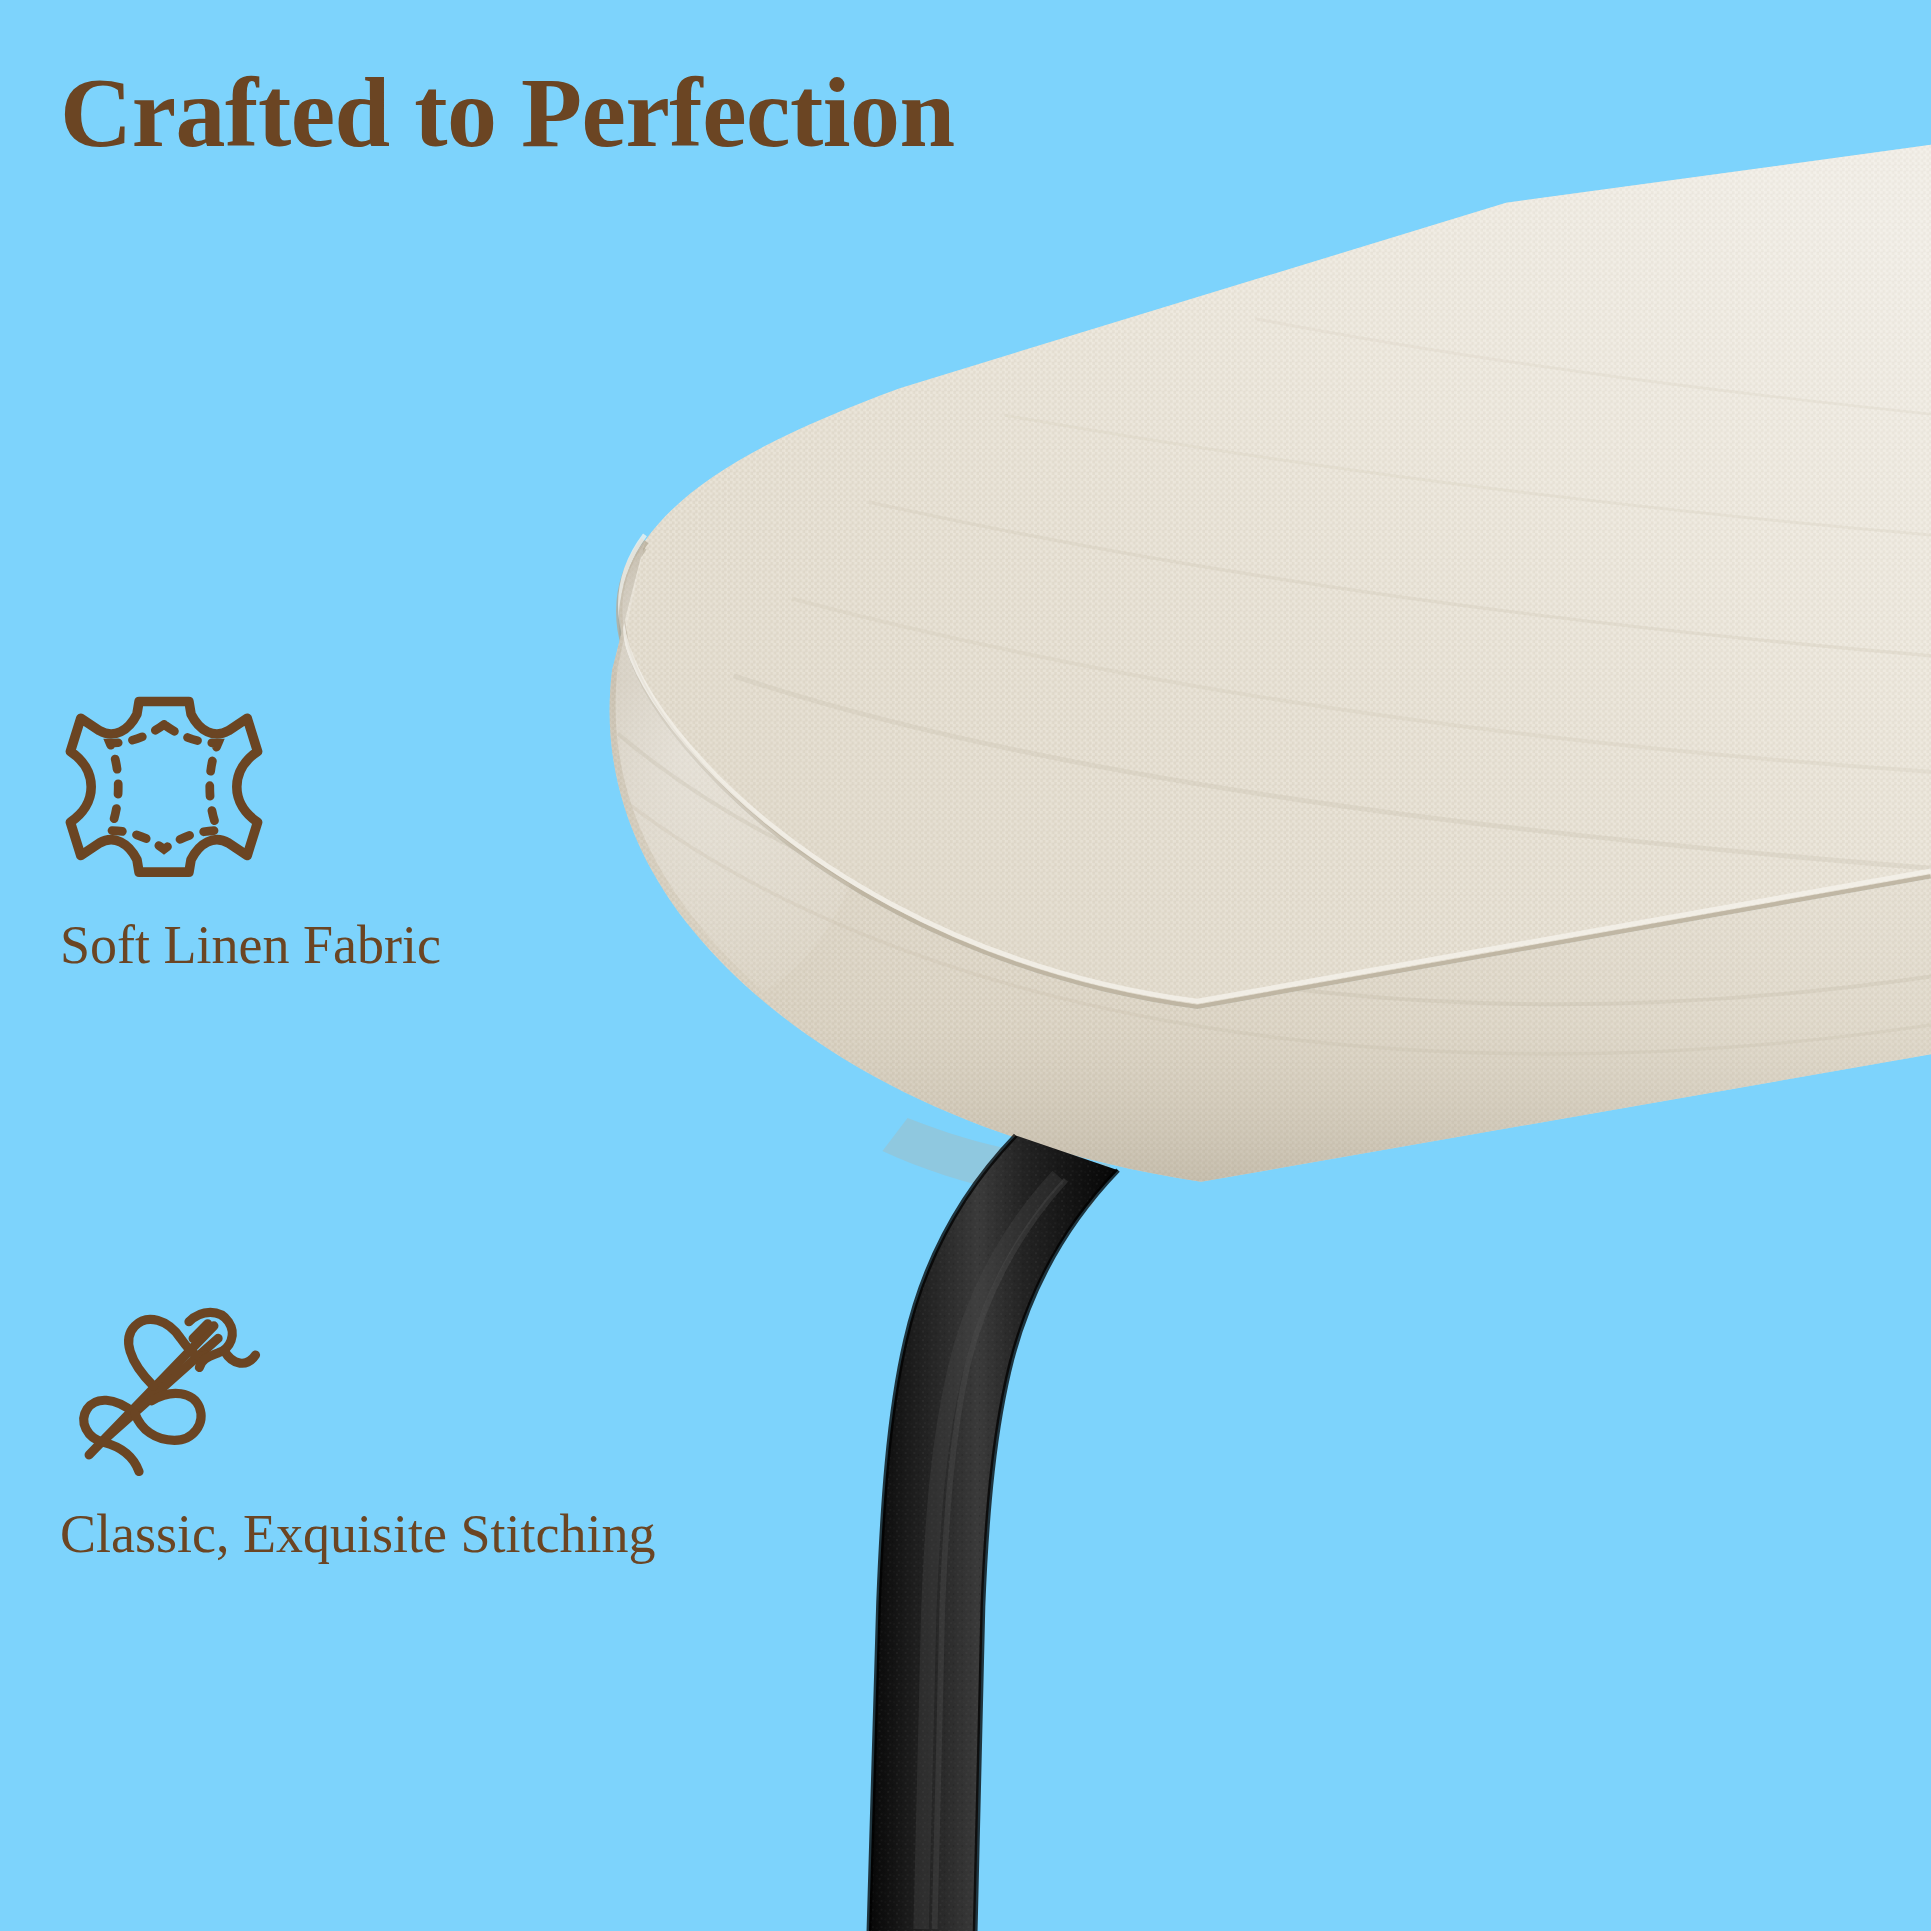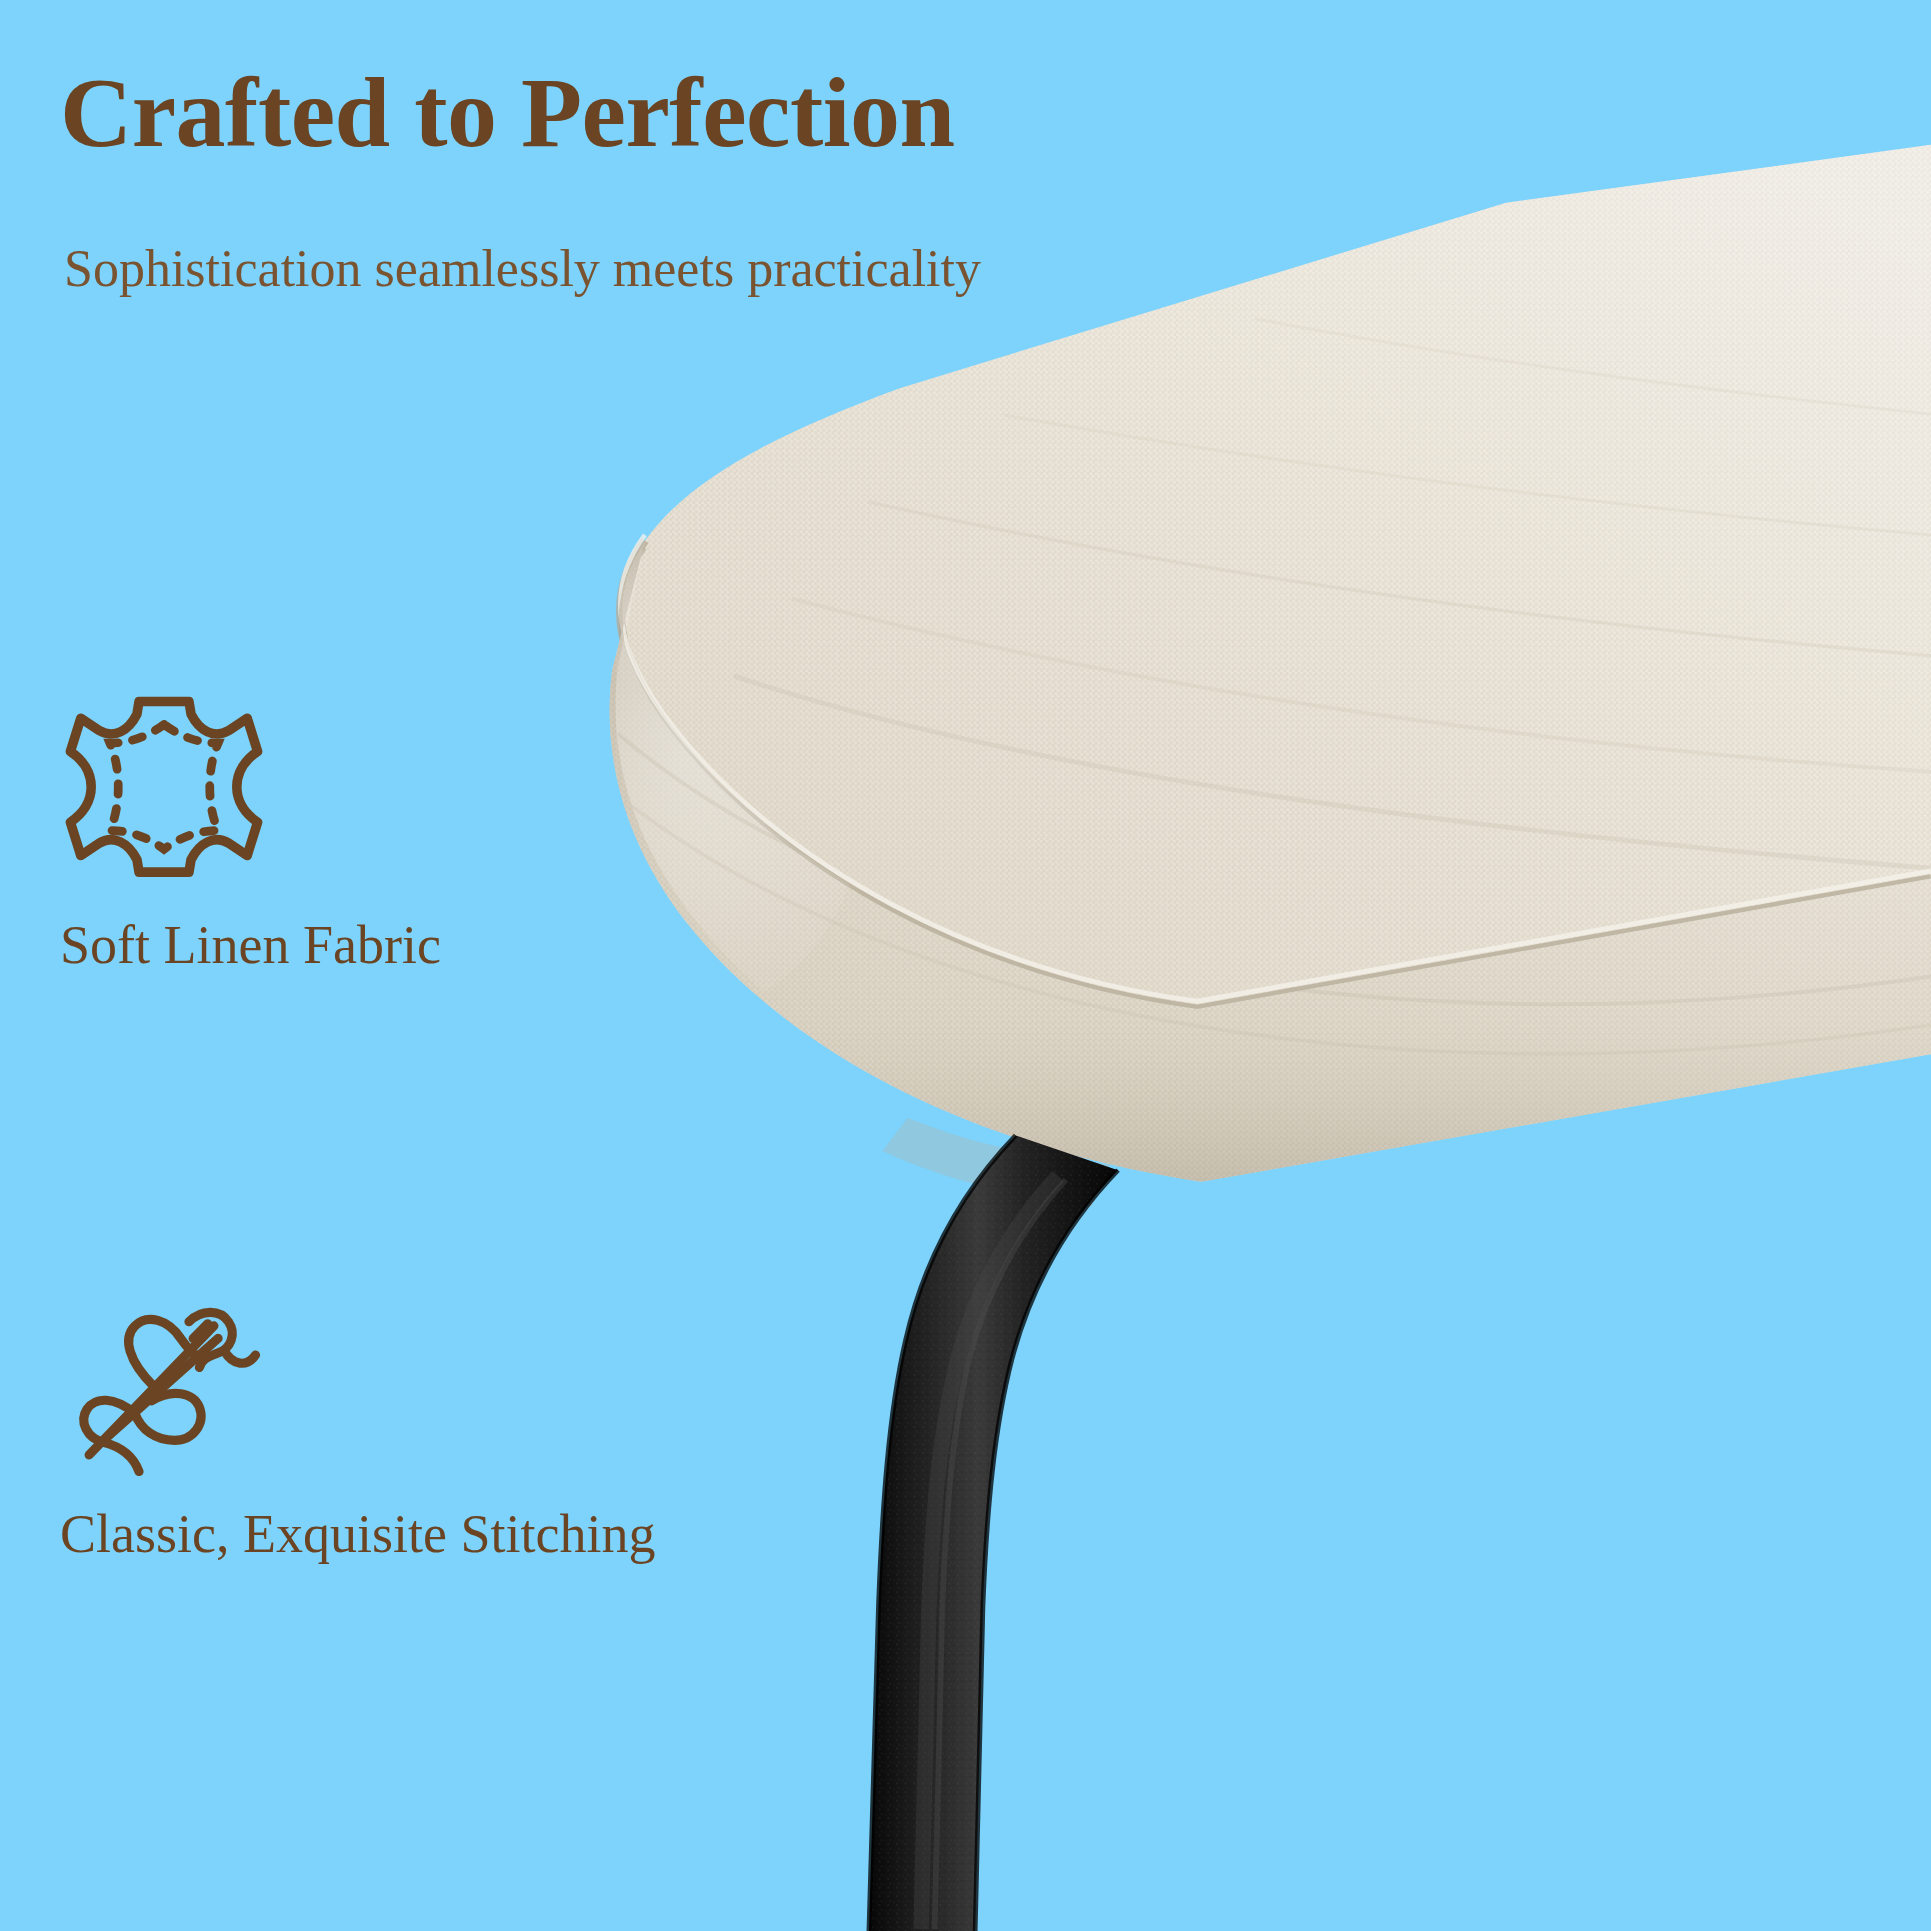--- a/index.html
+++ b/index.html
@@ -269,21 +269,20 @@
                C 986,1488 980,1566 976,1664
                L 968,1998" fill="none" stroke="#5d5d5d" stroke-width="6" opacity="0.28"></path>
 
       <path d="M 1052,1176 C 1000,1230 958,1300 938,1388 C 920,1466 914,1560 910,1660 L 900,2000" fill="none" stroke="#000000" stroke-width="5" opacity="0.75"></path>
       <path d="M 1158,1212 C 1104,1268 1068,1332 1048,1408 C 1030,1478 1022,1562 1018,1664 L 1010,2000" fill="none" stroke="#000000" stroke-width="5" opacity="0.75"></path>
     </g>
   </svg>
 
   <div class="headline">Crafted to Perfection</div>
 
-  <div class="subhead">Sophistication seamlessly meets practicality</div>
 
   <div class="feature" id="feature-1">
     <svg class="feature-icon" viewBox="0 0 100 100">
       <g fill="none" stroke="#6b4523" stroke-width="4.4" stroke-linecap="round" stroke-linejoin="round">
 
         <path d="M 14,86 L 74,24"></path>
 
         <path d="M 22,78 L 76,30"></path>
 
         <path d="M 64,30 L 71,23"></path>

